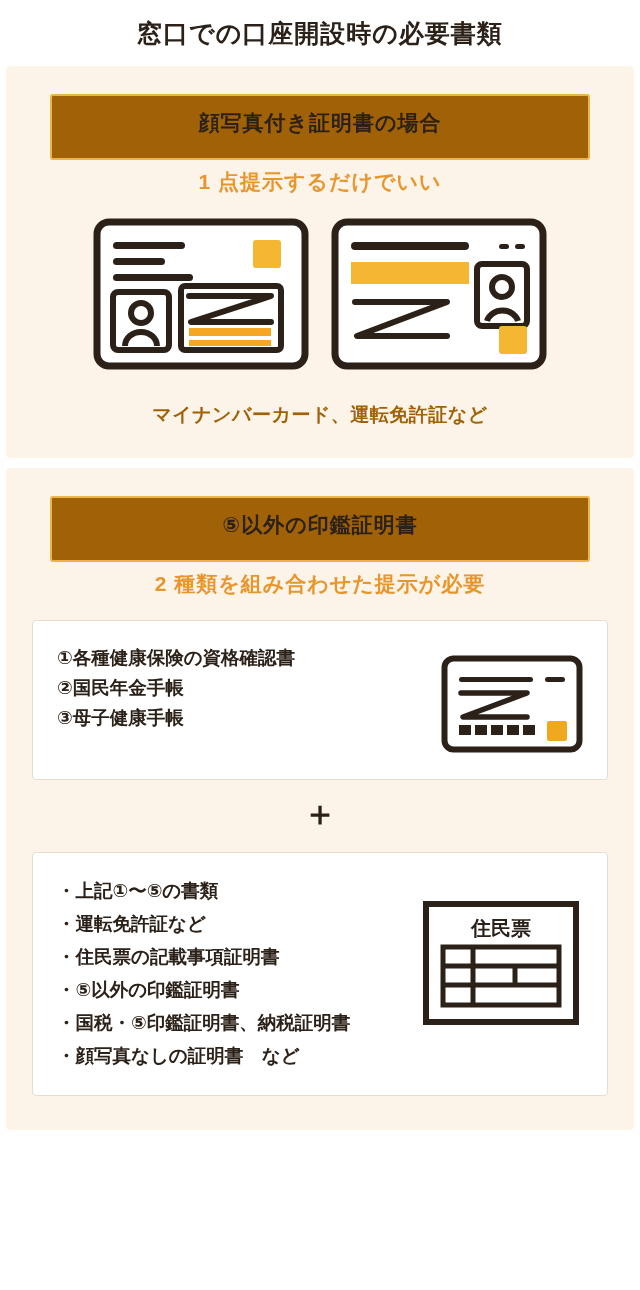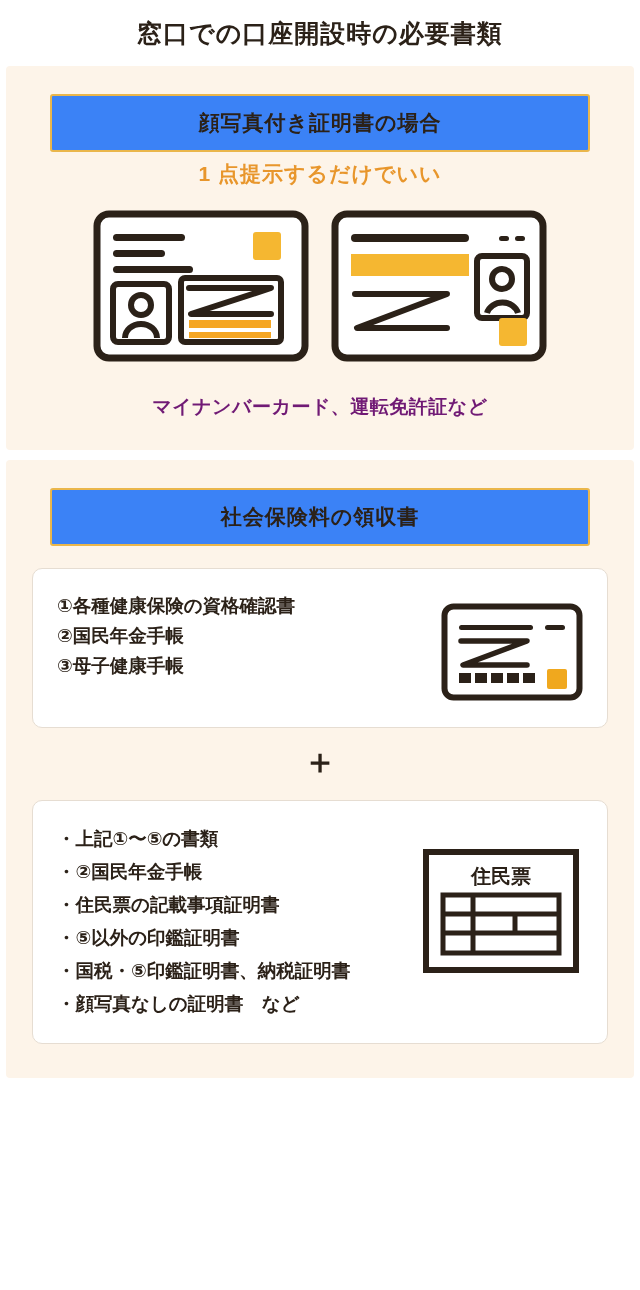--- a/index.html
+++ b/index.html
@@ -39,29 +39,29 @@
     margin: 0 6px 10px 6px;
     padding: 28px 26px 30px 26px;
     box-sizing: border-box;
   }
   .panel.second {
     margin-bottom: 0;
     padding-bottom: 34px;
   }
 
   .panel-heading {
-    background: #3b82f6;
+    background: #a16207;
     border: 2px solid #eab64b;
     border-radius: 3px;
     text-align: center;
     font-size: 21px;
     font-weight: bold;
     color: #2b2118;
     letter-spacing: 1px;
-    padding: 13px 0 13px 0;
+    padding: 13px 0 21px 0;
     margin: 0 18px;
     box-sizing: border-box;
   }
 
   .panel-subheading {
     text-align: center;
     color: #e8962c;
     font-size: 21px;
     font-weight: bold;
     letter-spacing: 1px;
@@ -75,28 +75,28 @@
     align-items: center;
     gap: 22px;
     margin-top: 22px;
   }
   .card-caption {
     text-align: center;
     font-size: 19px;
     font-weight: bold;
     letter-spacing: 0.5px;
     margin-top: 28px;
-    color: #701a75;
+    color: #a16207;
   }
 
   
   .listbox {
     background: #ffffff;
     border: 1px solid #e6ddd2;
-    border-radius: 10px;
+    border-radius: 4px;
     margin-top: 22px;
     padding: 22px 24px 22px 24px;
     box-sizing: border-box;
     display: flex;
     justify-content: space-between;
     align-items: flex-start;
     gap: 10px;
   }
   .listbox ul {
     list-style: none;
@@ -178,22 +178,23 @@
         </svg>
       </span>
 
     </div>
 
     <div class="card-caption">マイナンバーカード、運転免許証など</div>
   </div>
 
   <div class="panel second">
 
-    <div class="panel-heading">社会保険料の領収書</div>
-
+    <div class="panel-heading">⑤以外の印鑑証明書</div>
+
+    <div class="panel-subheading">2 種類を組み合わせた提示が必要</div>
 
     <div class="listbox">
       <ul>
         <li>①各種健康保険の資格確認書</li>
         <li>②国民年金手帳</li>
         <li>③母子健康手帳</li>
       </ul>
       <span class="list-figure">
         <svg width="142" height="98" viewBox="0 0 142 98" xmlns="http://www.w3.org/2000/svg">
           <rect x="3.5" y="3.5" width="135" height="91" rx="9" fill="#ffffff" stroke="#2b2118" stroke-width="6"></rect>
@@ -208,21 +209,21 @@
           <rect x="106" y="66" width="20" height="20" rx="2" fill="#f0a81e"></rect>
         </svg>
       </span>
     </div>
 
     <div class="plus-sign">＋</div>
 
     <div class="listbox second">
       <ul>
         <li>・上記①〜⑤の書類</li>
-        <li>・②国民年金手帳</li>
+        <li>・運転免許証など</li>
         <li>・住民票の記載事項証明書</li>
         <li>・⑤以外の印鑑証明書</li>
         <li>・国税・⑤印鑑証明書、納税証明書</li>
         <li>・顔写真なしの証明書　など</li>
       </ul>
       <span class="list-figure resident">
         <svg width="156" height="124" viewBox="0 0 156 124" xmlns="http://www.w3.org/2000/svg">
           <rect x="3" y="3" width="150" height="118" fill="#ffffff" stroke="#2b2118" stroke-width="6"></rect>
           <text x="78" y="34" text-anchor="middle" font-family="'Liberation Sans', sans-serif" font-size="20" font-weight="bold" fill="#2b2118">住民票</text>
           <rect x="20" y="46" width="116" height="58" fill="none" stroke="#2b2118" stroke-width="5"></rect>

